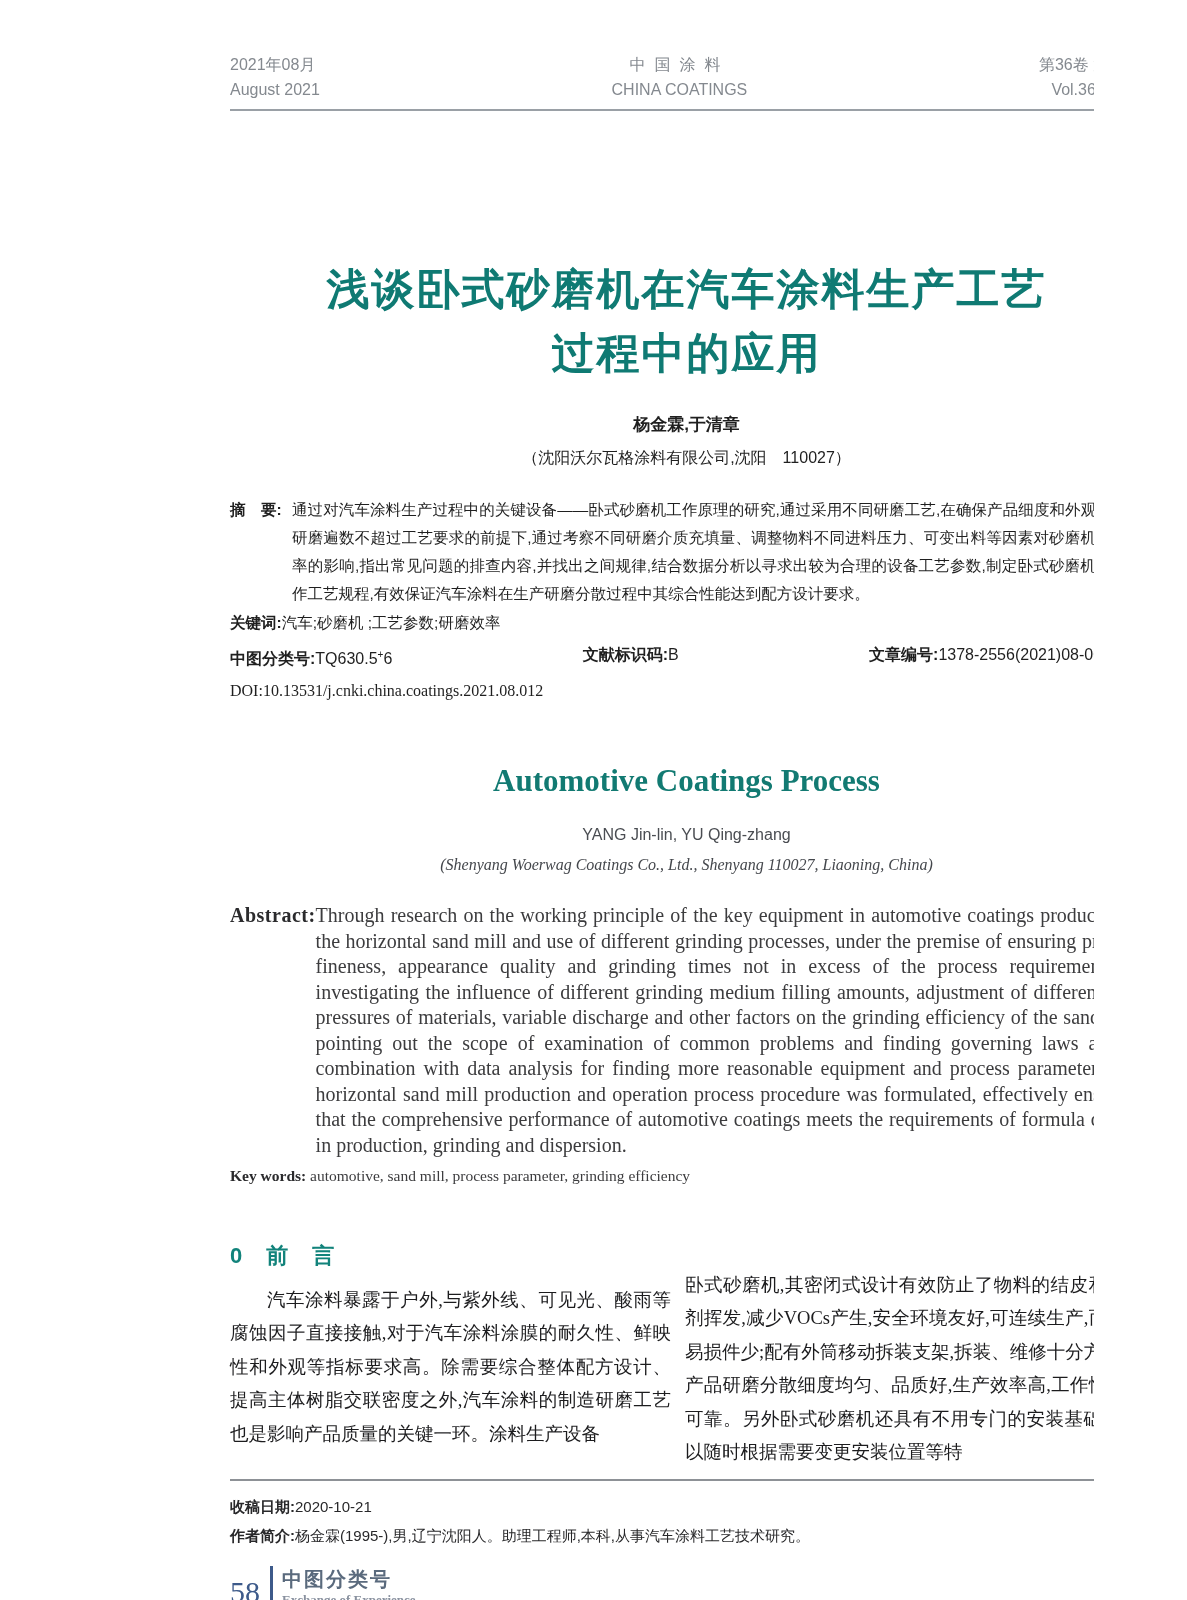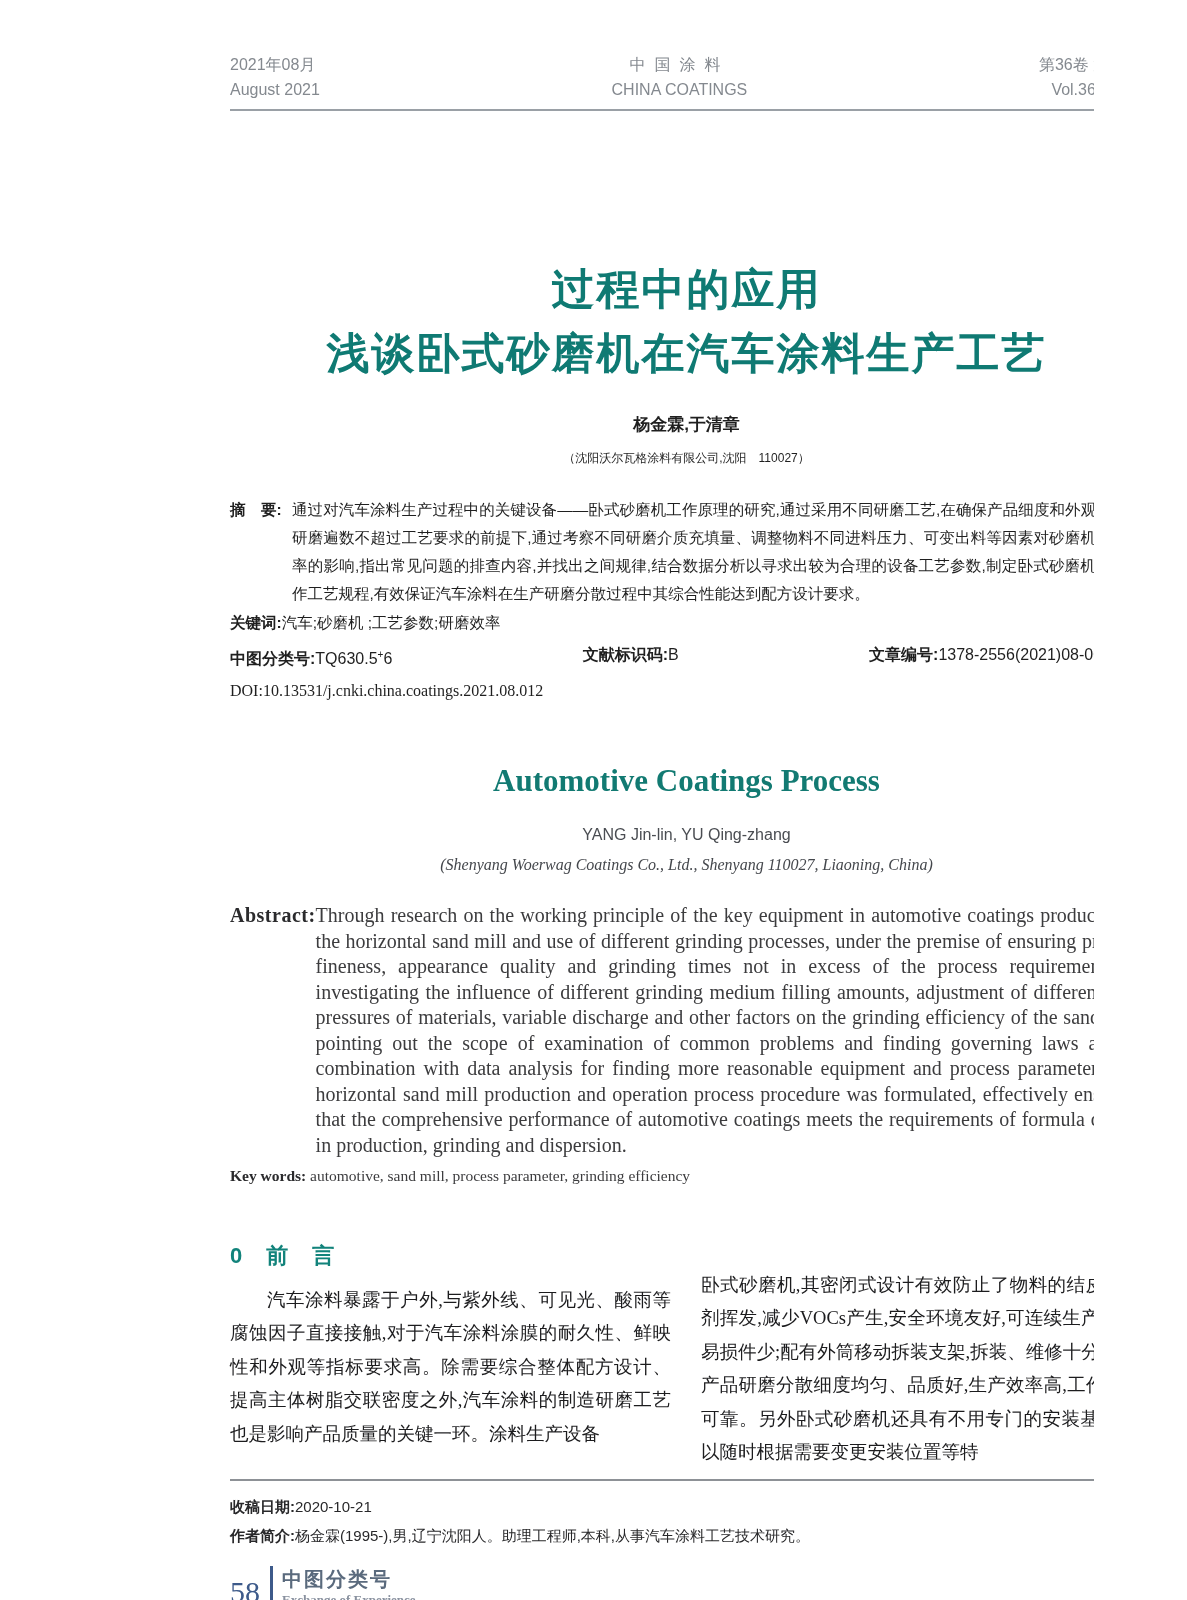--- a/index.html
+++ b/index.html
@@ -22,21 +22,21 @@
   .jheader .mid { text-align:center; }
   .jheader .mid .cn { letter-spacing:9px; }
   .jheader .rt  { text-align:right; }
 
   
   .cn-title {
     margin-top:146px; text-align:center; color:#0f7a73;
     font-size:43px; font-weight:bold; line-height:64px; letter-spacing:2px;
   }
   .authors-cn { margin-top:28px; text-align:center; font-size:17px; font-weight:bold; line-height:24px; }
-  .affil-cn   { margin-top:9px;  text-align:center; font-size:12px; line-height:24px; }
+  .affil-cn   { margin-top:9px;  text-align:center; font-size:16px; line-height:24px; }
 
   
   .abs-cn { margin-top:26px; display:flex; font-size:15.5px; line-height:28px; }
   .abs-cn .lbl { flex:0 0 62px; font-weight:bold; }
   .abs-cn .txt { flex:1; text-align:justify; }
   .kw-cn { margin-top:1px; font-size:15.5px; line-height:28px; }
   .kw-cn .lbl { font-weight:bold; }
 
   .class-row {
     margin-top:5px; display:flex; justify-content:space-between;
@@ -70,21 +70,21 @@
   .abs-en .lbl { flex:0 0 78px; font-weight:bold; color:#2b2b2d; letter-spacing:0.5px; }
   .abs-en .txt { flex:1; text-align:justify; }
   .kw-en {
     margin-top:5px; color:#3c3c3e;
     font-family:"Liberation Serif","DejaVu Serif",serif;
     font-size:15.5px; line-height:25.5px;
   }
   .kw-en .lbl { font-weight:bold; color:#2b2b2d; }
 
   
-  .body-cols { margin-top:52px; display:flex; gap:30px; }
+  .body-cols { margin-top:52px; display:flex; gap:14px; }
   .body-cols .col { width:441px; }
   .sec-heading {
     color:#12837b; font-size:22px; font-weight:bold; line-height:30px; letter-spacing:1px;
     margin-bottom:13px;
   }
   .body-par {
     font-family:"Liberation Serif","DejaVu Serif",serif;
     font-size:18.5px; line-height:33.5px; text-align:justify; color:#1c1c1e;
   }
   .body-par.indent { text-indent:2em; }
@@ -125,22 +125,22 @@
         <div class="cn">中国涂料</div>
         <div>CHINA COATINGS</div>
       </div>
       <div class="cell rt">
         <div>第36卷 第08期</div>
         <div>Vol.36  No.08</div>
       </div>
     </header>
 
     <h1 class="cn-title">
+      <div>浅谈卧式砂磨机在汽车涂料生产工艺</div>
       <div>过程中的应用</div>
-      <div>浅谈卧式砂磨机在汽车涂料生产工艺</div>
     </h1>
 
     <div class="authors-cn">杨金霖,于清章</div>
     <div class="affil-cn">（沈阳沃尔瓦格涂料有限公司,沈阳　110027）</div>
 
     <div class="abs-cn">
       <span class="lbl">摘　要:</span>
       <div class="txt">通过对汽车涂料生产过程中的关键设备——卧式砂磨机工作原理的研究,通过采用不同研磨工艺,在确保产品细度和外观质量、研磨遍数不超过工艺要求的前提下,通过考察不同研磨介质充填量、调整物料不同进料压力、可变出料等因素对砂磨机研磨效率的影响,指出常见问题的排查内容,并找出之间规律,结合数据分析以寻求出较为合理的设备工艺参数,制定卧式砂磨机生产操作工艺规程,有效保证汽车涂料在生产研磨分散过程中其综合性能达到配方设计要求。</div>
     </div>
 

